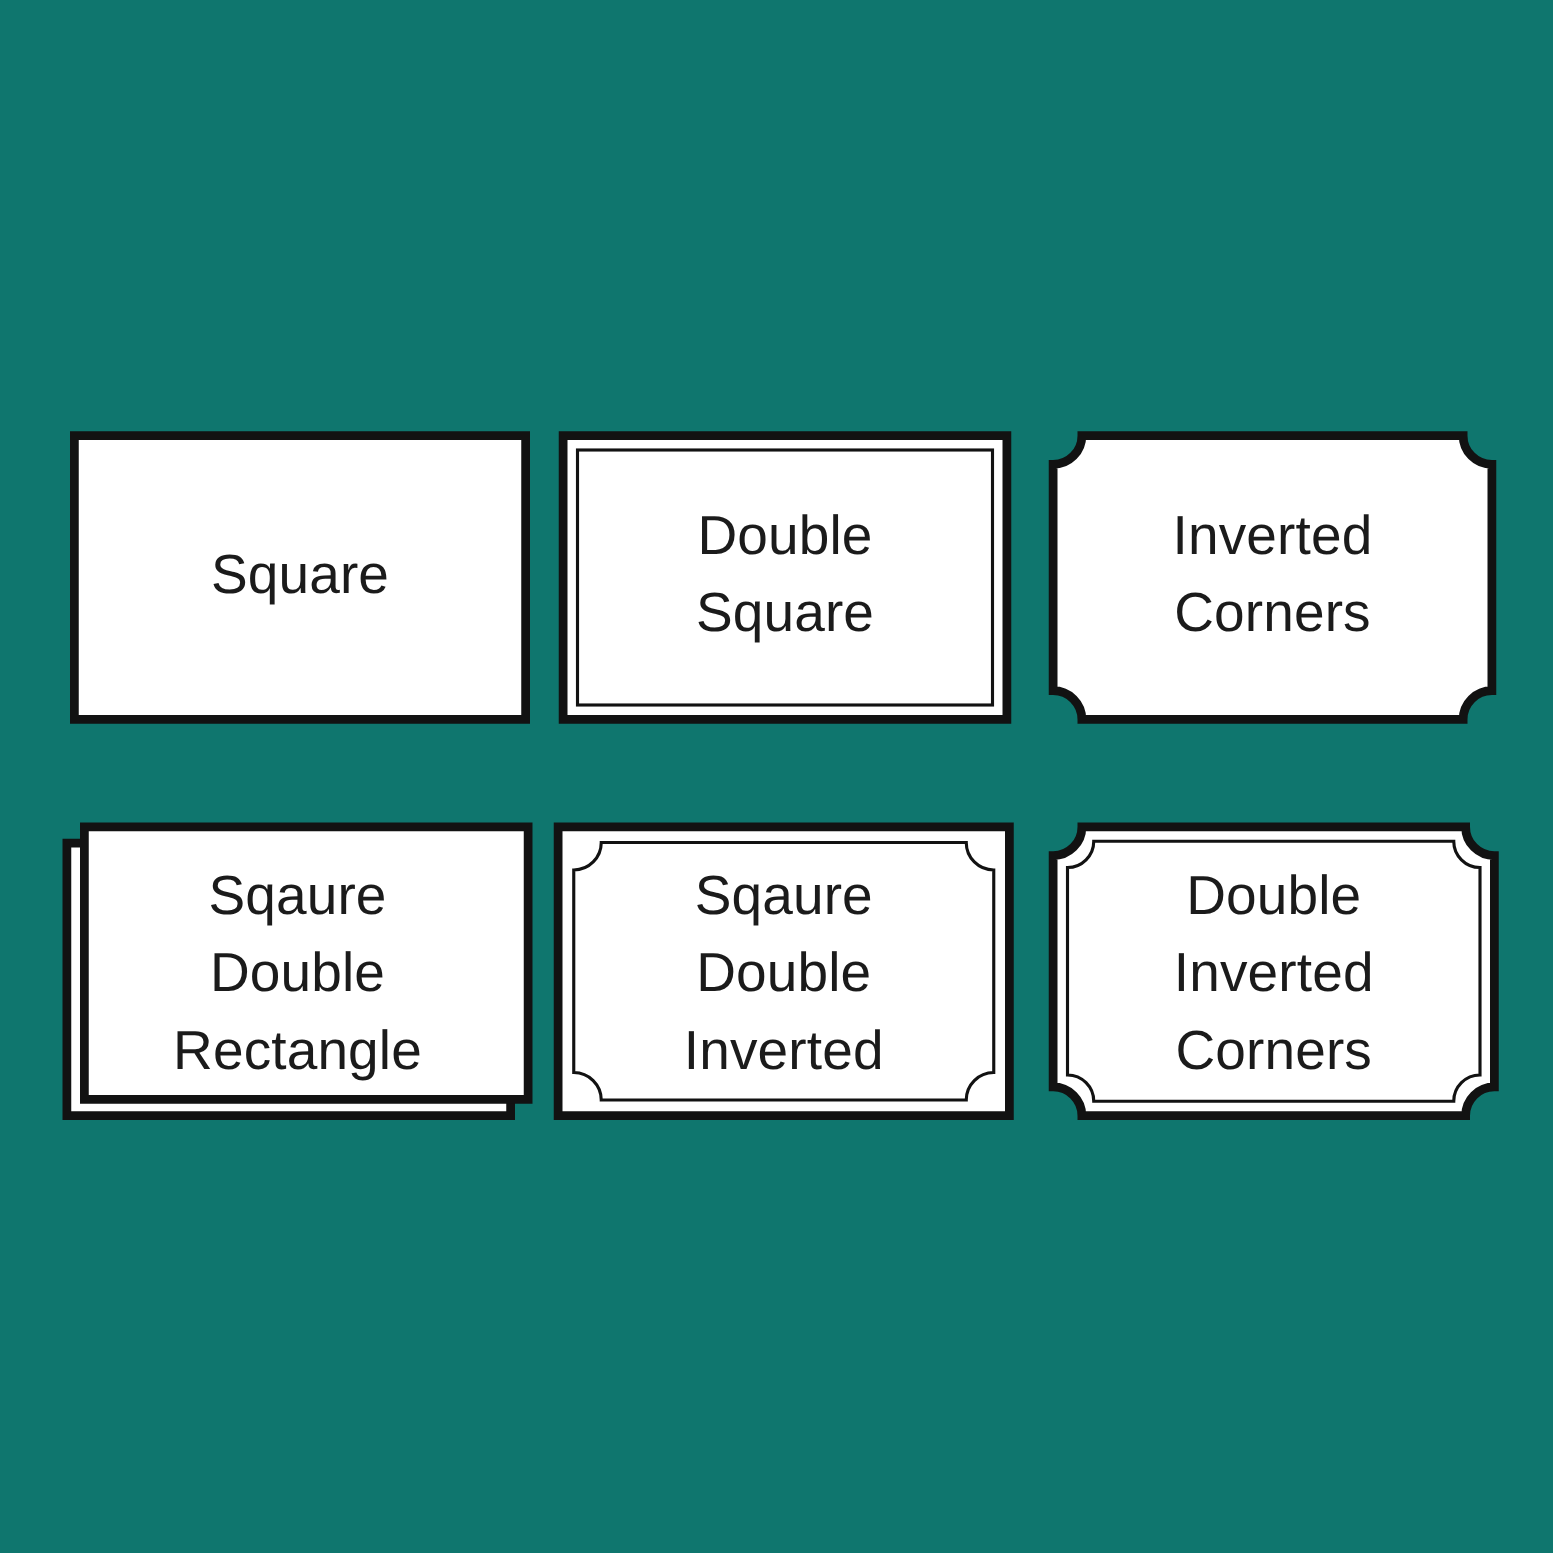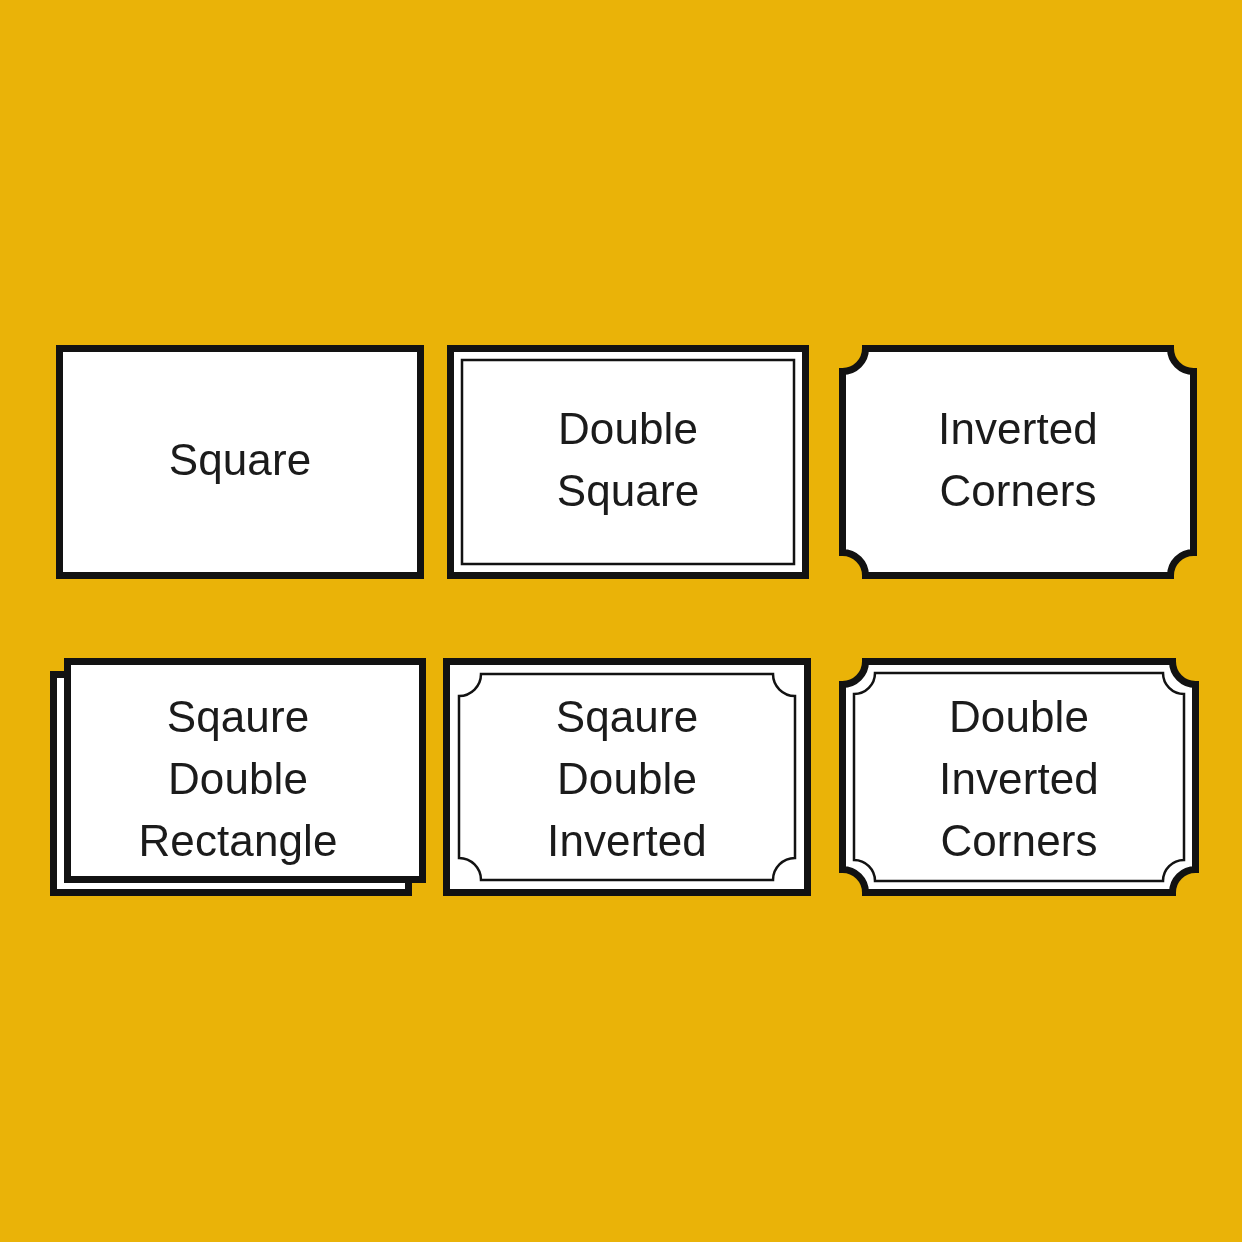--- a/index.html
+++ b/index.html
@@ -11,21 +11,21 @@
     width: 1242px;
     height: 1242px;
     font-family: "Liberation Sans", sans-serif;
     overflow: hidden;
   }
 
   #stage {
     position: relative;
     width: 1242px;
     height: 1242px;
-    background: #eab308;
+    background: #0f766e;
   }
 
   .shape-grid {
     position: absolute;
     left: 0;
     top: 0;
     width: 1242px;
     height: 1242px;
   }
 

